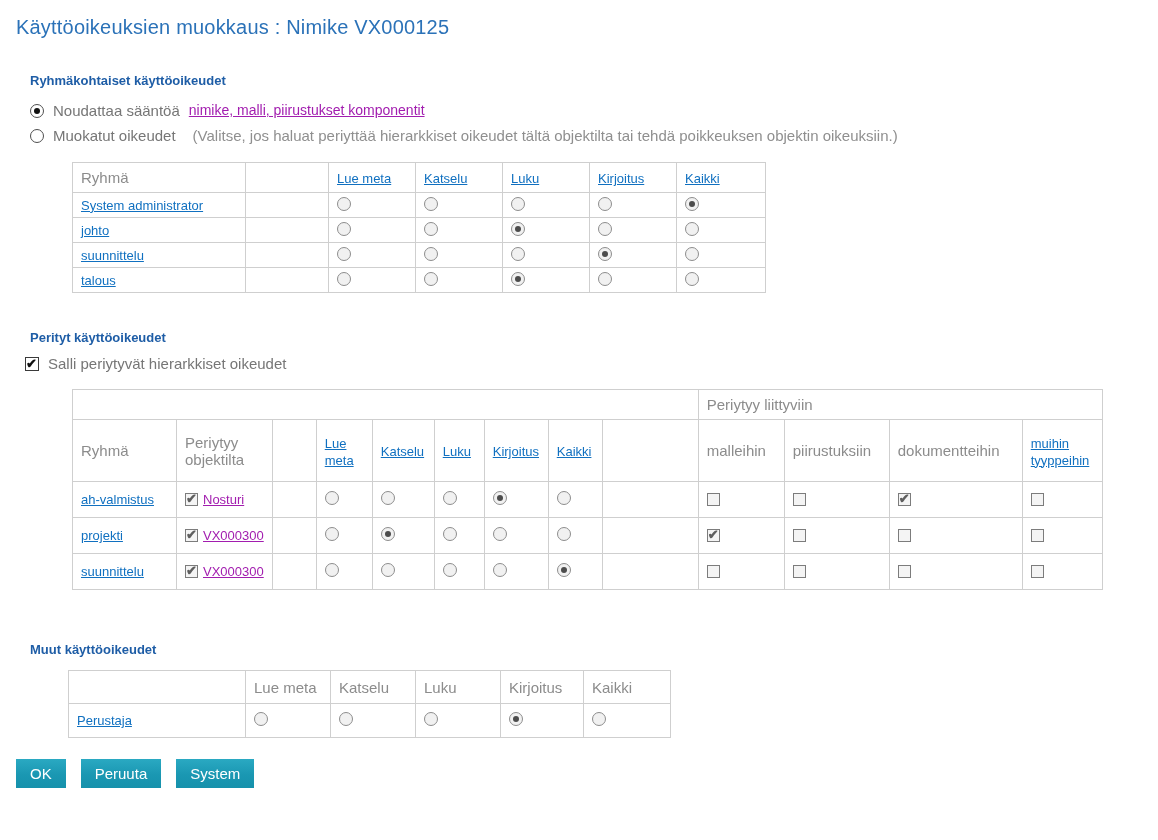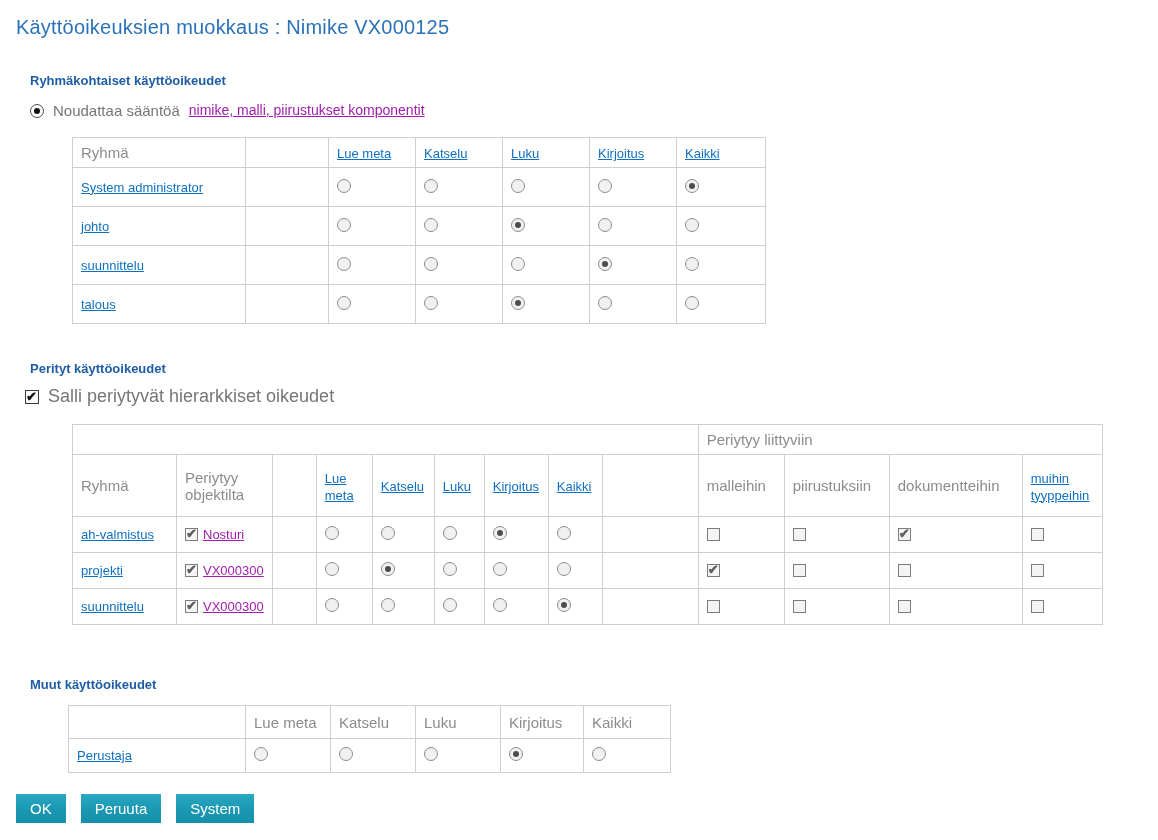--- a/index.html
+++ b/index.html
@@ -66,35 +66,35 @@
   table.perm{
     border-collapse:collapse; table-layout:fixed;
     margin-left:56px; font-size:13px;
   }
   table.perm td{
     border:1px solid var(--border); padding:0 8px; vertical-align:middle;
     overflow:hidden;
   }
   td.hdr{color:var(--light-gray-text); font-size:15px;}
   td.hdr a{font-size:13px;}
-  .row-h35 td{height:39px;}
+  .row-h35 td{height:25px;}
   .row-h30 td{height:30px;}
   .row-h62 td{height:62px;}
   .row-h36 td{height:36px;}
   .row-h33 td{height:33px;}
   .row-h34 td{height:34px;}
   .cell-check{padding-left:10px;}
   .from-cell{display:flex; align-items:center; gap:5px;}
   
   .sec1{margin-top:34px;}
   .sec1 table{margin-top:16px;}
   .sec2{margin-top:37px;}
   .allow-row{
     display:flex; align-items:center; gap:9px;
-    margin:10px 0 0 9px; font-size:18px; color:var(--gray-text);
+    margin:10px 0 0 9px; font-size:15px; color:var(--gray-text);
   }
   .sec2 table{margin-top:17px;}
   .sec3{margin-top:52px;}
   .sec3 table{margin-top:13px; margin-left:52px;}
   
   .button-bar{margin:21px 0 0 0; display:flex; gap:15px;}
   .btn{
     border:none; color:#ffffff; font-family:"Liberation Sans",sans-serif;
     font-size:15px; padding:4px 14px; height:29px; min-width:48px;
     background:linear-gradient(180deg,#2aa9c2 0%, #1a97b2 55%, #1691ab 100%);
@@ -109,20 +109,25 @@
   <h1 class="title">Käyttöoikeuksien muokkaus : Nimike VX000125</h1>
 
   <div class="sec1">
     <div class="section-heading">Ryhmäkohtaiset käyttöoikeudet</div>
 
     <div class="options">
       <div class="option-row">
         <span class="radio strong checked"></span>
         <span>Noudattaa sääntöä</span>
         <a class="purple-link">nimike, malli, piirustukset komponentit</a>
+      </div>
+      <div class="option-row">
+        <span class="radio strong"></span>
+        <span>Muokatut oikeudet</span>
+        <span class="option-note">(Valitse, jos haluat periyttää hierarkkiset oikeudet tältä objektilta tai tehdä poikkeuksen objektin oikeuksiin.)</span>
       </div>
     </div>
 
     <table class="perm">
       <colgroup>
         <col style="width:173px">
           <col style="width:83px">
           <col style="width:87px">
         <col style="width:87px">
           <col style="width:87px">

